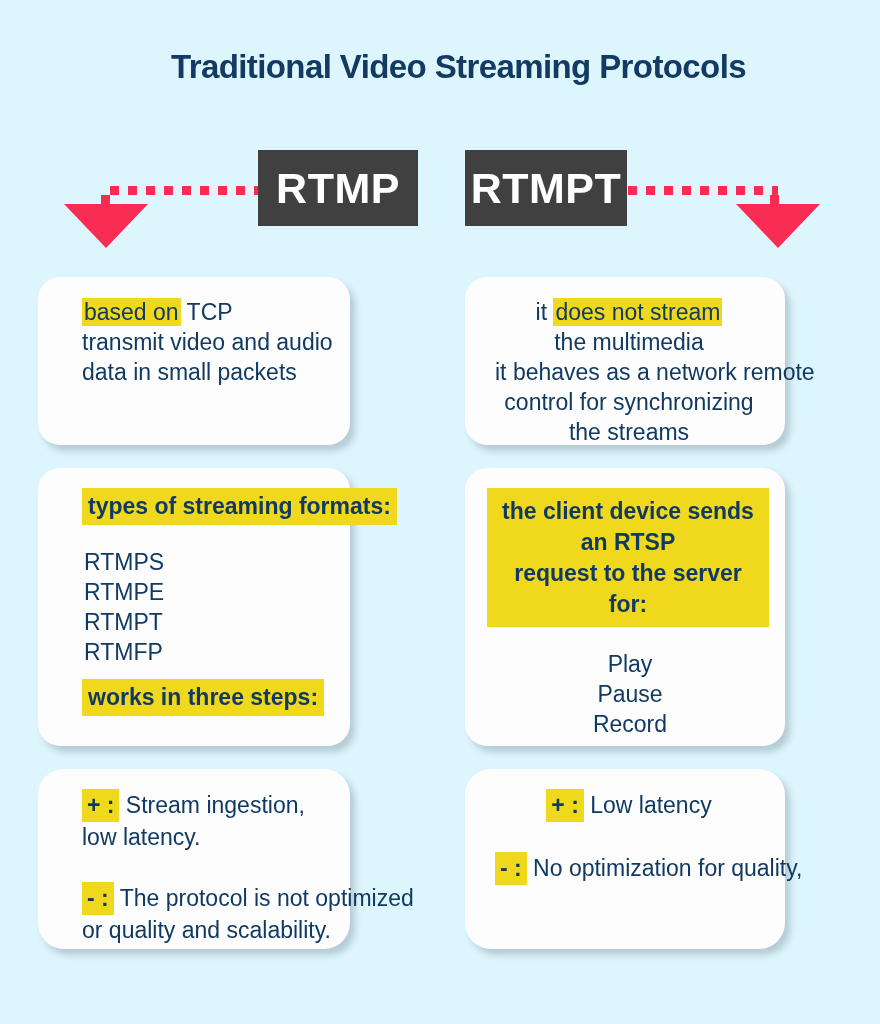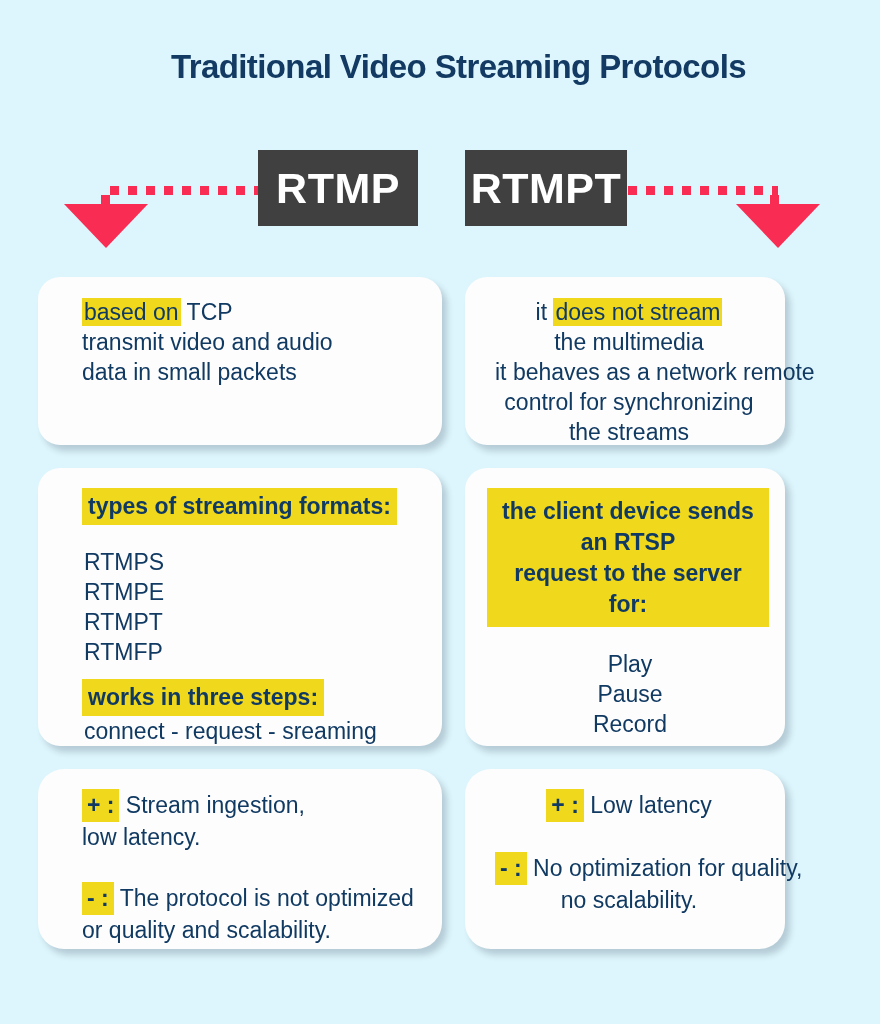--- a/index.html
+++ b/index.html
@@ -95,21 +95,21 @@
 
   
   .card {
     position: absolute;
     background: #fdfdfd;
     border-radius: 22px;
     box-shadow: 5px 6px 6px rgba(40, 60, 80, 0.22);
     padding: 20px 22px 18px 30px;
   }
 
-  .col-left  { left: 38px;  width: 404px; padding-left: 44px; }
+  .col-left  { left: 38px;  width: 312px; padding-left: 44px; }
   .col-right { left: 465px; width: 320px; text-align: center; }
 
   .row-1 { top: 277px; height: 168px; }
   .row-2 { top: 468px; height: 278px; }
   .row-3 { top: 769px; height: 180px; border-radius: 26px; }
 
   
   .line {
     font-size: 23px;
     line-height: 30px;
@@ -185,21 +185,20 @@
 
 <div class="card col-left row-2">
   <div class="line"><span class="hl-block">types of streaming formats:</span></div>
   <div class="gap-md"></div>
   <div class="line indent-1">RTMPS</div>
   <div class="line indent-1">RTMPE</div>
   <div class="line indent-1">RTMPT</div>
   <div class="line indent-1">RTMFP</div>
   <div class="gap-sm"></div>
   <div class="line"><span class="hl-block">works in three steps:</span></div>
-  <div class="line indent-1">connect - request - sreaming</div>
 </div>
 
 <div class="card col-left row-3">
   <div class="line"><span class="marker">+ :</span><span> Stream ingestion,</span></div>
   <div class="line">low latency.</div>
   <div class="gap-lg"></div>
   <div class="line"><span class="marker">- :</span><span> The protocol is not optimized</span></div>
   <div class="line">or quality and scalability.</div>
 </div>
 
@@ -219,14 +218,13 @@
   <div class="gap-md"></div>
   <div class="line indent-1">Play</div>
   <div class="line indent-1">Pause</div>
   <div class="line indent-1">Record</div>
 </div>
 
 <div class="card col-right row-3">
   <div class="line"><span class="marker">+ :</span><span> Low latency</span></div>
   <div class="gap-lg"></div>
   <div class="line"><span class="marker">- :</span><span> No optimization for quality,</span></div>
-  <div class="line">no scalability.</div>
 </div>
 
 </body></html>

